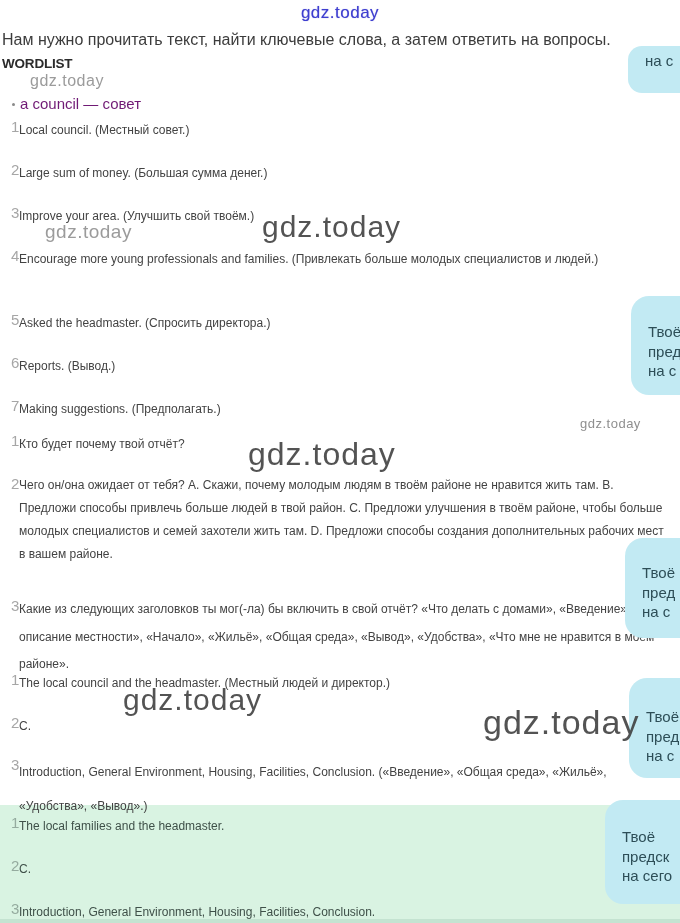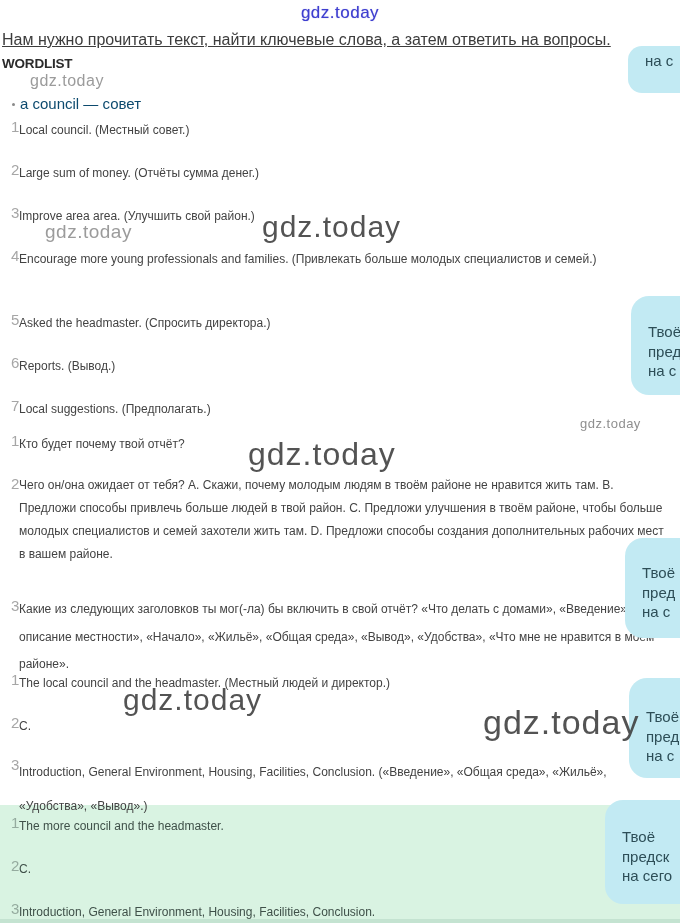--- a/index.html
+++ b/index.html
@@ -12,29 +12,29 @@
   
   .logo{
     position:absolute;top:3px;left:0;width:680px;text-align:center;
     font-size:17px;color:#3e3ecf;letter-spacing:.5px;z-index:2;
     text-shadow:0 0 1px rgba(62,62,207,.55);
     cursor:pointer;
   }
   
   .intro{
     position:absolute;top:31px;left:2px;width:660px;
-    font-size:16px;color:#3c3c3c;z-index:1;text-decoration:underline;
+    font-size:16px;color:#3c3c3c;z-index:1;
   }
   .wl-title{
     position:absolute;top:56px;left:2px;
     font-size:13.5px;font-weight:bold;letter-spacing:-.2px;color:#2b2b2b;z-index:1;
   }
   .vocab{
     position:absolute;top:95px;left:20px;
-    font-size:15px;color:#0c4a6e;z-index:1;
+    font-size:15px;color:#701a75;z-index:1;
   }
   .vocab-dot{
     position:absolute;top:103px;left:12px;width:3px;height:3px;border-radius:50%;
     background:#8a8a8a;z-index:1;
   }
   
   .item{position:absolute;left:0;width:680px;z-index:1;}
   .item .num{
     position:absolute;left:11px;top:1px;width:18px;
     font-size:15px;color:#a6a6a6;
@@ -93,41 +93,41 @@
 <div class="wl-title">WORDLIST</div>
 <span class="vocab-dot"></span>
 <div class="vocab">a council — совет</div>
 
 <div class="item" style="top:117px">
   <span class="num">1</span>
   <div class="body">Local council. (Местный совет.)</div>
 </div>
 <div class="item" style="top:160px">
   <span class="num">2</span>
-  <div class="body">Large sum of money. (Отчёты сумма денег.)</div>
+  <div class="body">Large sum of money. (Большая сумма денег.)</div>
 </div>
 <div class="item" style="top:203px">
   <span class="num">3</span>
-  <div class="body">Improve area area. (Улучшить свой район.)</div>
+  <div class="body">Improve your area. (Улучшить свой твоём.)</div>
 </div>
 <div class="item" style="top:246px">
   <span class="num">4</span>
-  <div class="body">Encourage more young professionals and families. (Привлекать больше молодых специалистов и семей.)</div>
+  <div class="body">Encourage more young professionals and families. (Привлекать больше молодых специалистов и людей.)</div>
 </div>
 <div class="item" style="top:310px">
   <span class="num">5</span>
   <div class="body">Asked the headmaster. (Спросить директора.)</div>
 </div>
 <div class="item" style="top:353px">
   <span class="num">6</span>
   <div class="body">Reports. (Вывод.)</div>
 </div>
 <div class="item" style="top:396px">
   <span class="num">7</span>
-  <div class="body">Local suggestions. (Предполагать.)</div>
+  <div class="body">Making suggestions. (Предполагать.)</div>
 </div>
 
 <div class="item" style="top:431px">
   <span class="num">1</span>
   <div class="body">Кто будет почему твой отчёт?</div>
 </div>
 <div class="item tight" style="top:474px">
   <span class="num">2</span>
   <div class="body">Чего он/она ожидает от тебя? А. Скажи, почему молодым людям в твоём районе не нравится жить там. В. Предложи способы привлечь больше людей в твой район. С. Предложи улучшения в твоём районе, чтобы больше молодых специалистов и семей захотели жить там. D. Предложи способы создания дополнительных рабочих мест в вашем районе.</div>
 </div>
@@ -145,21 +145,21 @@
   <div class="body">C.</div>
 </div>
 <div class="item a3" style="top:755px">
   <span class="num">3</span>
   <div class="body">Introduction, General Environment, Housing, Facilities, Conclusion. («Введение», «Общая среда», «Жильё», «Удобства», «Вывод».)</div>
 </div>
 
 <div class="green">
   <div class="item" style="top:8px">
     <span class="num">1</span>
-    <div class="body">The more council and the headmaster.</div>
+    <div class="body">The local families and the headmaster.</div>
   </div>
   <div class="item" style="top:51px">
     <span class="num">2</span>
     <div class="body">C.</div>
   </div>
   <div class="item" style="top:94px">
     <span class="num">3</span>
     <div class="body">Introduction, General Environment, Housing, Facilities, Conclusion.</div>
   </div>
   <div class="green-strip"></div>

